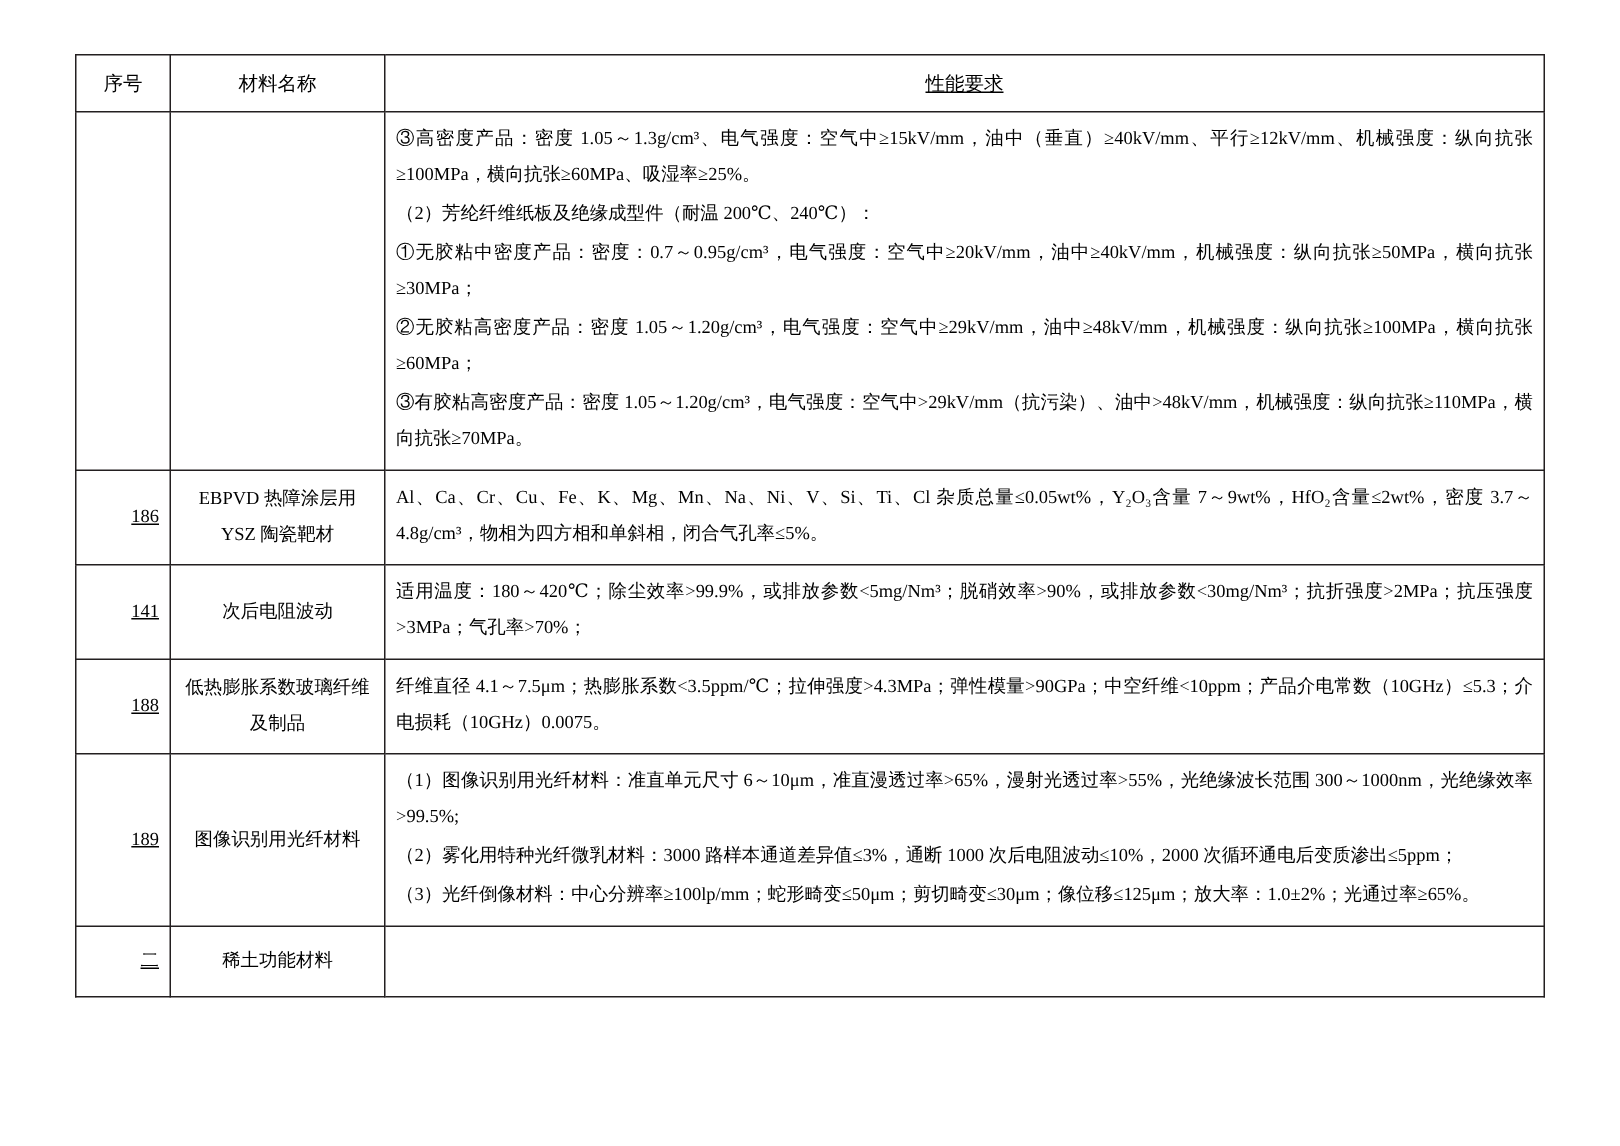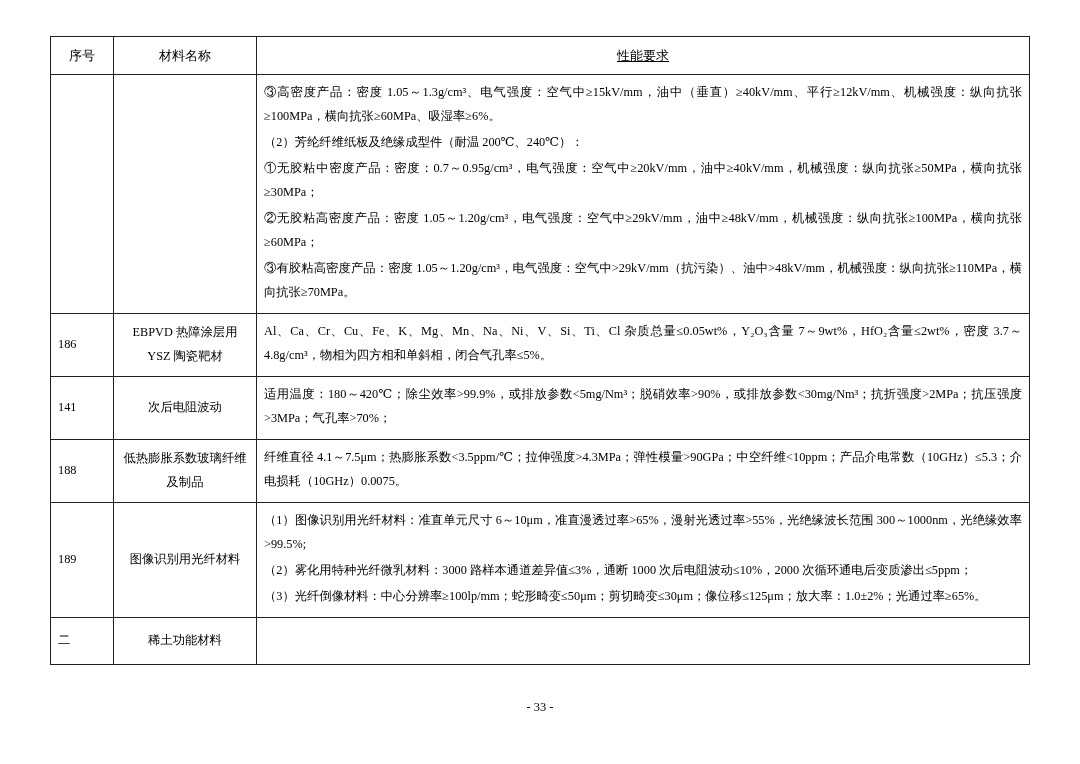--- a/index.html
+++ b/index.html
@@ -43,21 +43,22 @@
   .col-no { width: 48px; text-align: center; }
   .col-name { width: 128px; }
   .col-req { width: auto; text-decoration: underline; }
 
   thead td {
     text-align: center;
     padding: 7px 6px;
     font-size: 13px;
   }
   .cell-center {
-    text-align: left;
+    text-align: right;
+    text-decoration: underline;
   }
   .cell-name {
     text-align: center;
     padding-left: 8px;
     line-height: 2.0;
   }
   .cell-req {
     text-align: left;
     line-height: 2.1;
   }
@@ -88,21 +89,21 @@
           <td class="col-name">材料名称</td>
           <td class="col-req">性能要求</td>
         </tr>
       </thead>
       <tbody>
 
         <tr>
           <td class="cell-center"></td>
           <td class="cell-name"></td>
           <td class="cell-req">
-            <p>③高密度产品：密度 1.05～1.3g/cm³、电气强度：空气中≥15kV/mm，油中（垂直）≥40kV/mm、平行≥12kV/mm、机械强度：纵向抗张≥100MPa，横向抗张≥60MPa、吸湿率≥6%。</p>
+            <p>③高密度产品：密度 1.05～1.3g/cm³、电气强度：空气中≥15kV/mm，油中（垂直）≥40kV/mm、平行≥12kV/mm、机械强度：纵向抗张≥100MPa，横向抗张≥60MPa、吸湿率≥25%。</p>
             <p>（2）芳纶纤维纸板及绝缘成型件（耐温 200℃、240℃）：</p>
             <p>①无胶粘中密度产品：密度：0.7～0.95g/cm³，电气强度：空气中≥20kV/mm，油中≥40kV/mm，机械强度：纵向抗张≥50MPa，横向抗张≥30MPa；</p>
             <p>②无胶粘高密度产品：密度 1.05～1.20g/cm³，电气强度：空气中≥29kV/mm，油中≥48kV/mm，机械强度：纵向抗张≥100MPa，横向抗张≥60MPa；</p>
             <p>③有胶粘高密度产品：密度 1.05～1.20g/cm³，电气强度：空气中&gt;29kV/mm（抗污染）、油中&gt;48kV/mm，机械强度：纵向抗张≥110MPa，横向抗张≥70MPa。</p>
           </td>
         </tr>
 
         <tr>
           <td class="cell-center">186</td>
           <td class="cell-name">EBPVD 热障涂层用 YSZ 陶瓷靶材</td>
@@ -140,14 +141,13 @@
         <tr>
           <td class="cell-center empty-cell">二</td>
           <td class="cell-name empty-cell">稀土功能材料</td>
           <td class="cell-req empty-cell"></td>
         </tr>
 
       </tbody>
     </table>
   </div>
 
-  <div class="footer">- 33 -</div>
 </div>
 
 </body></html>

